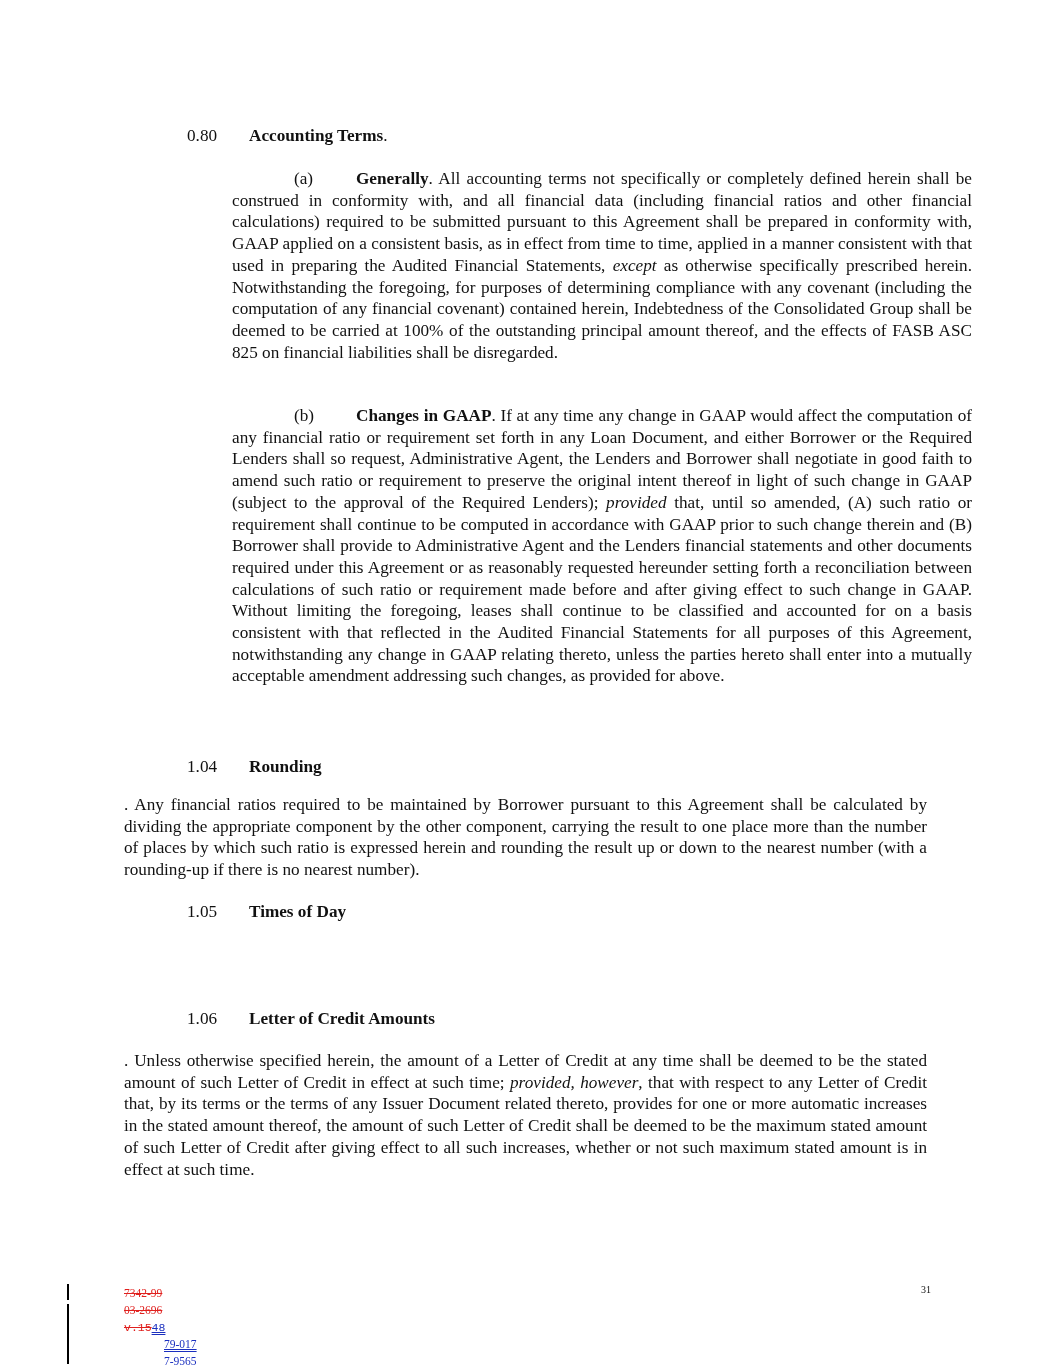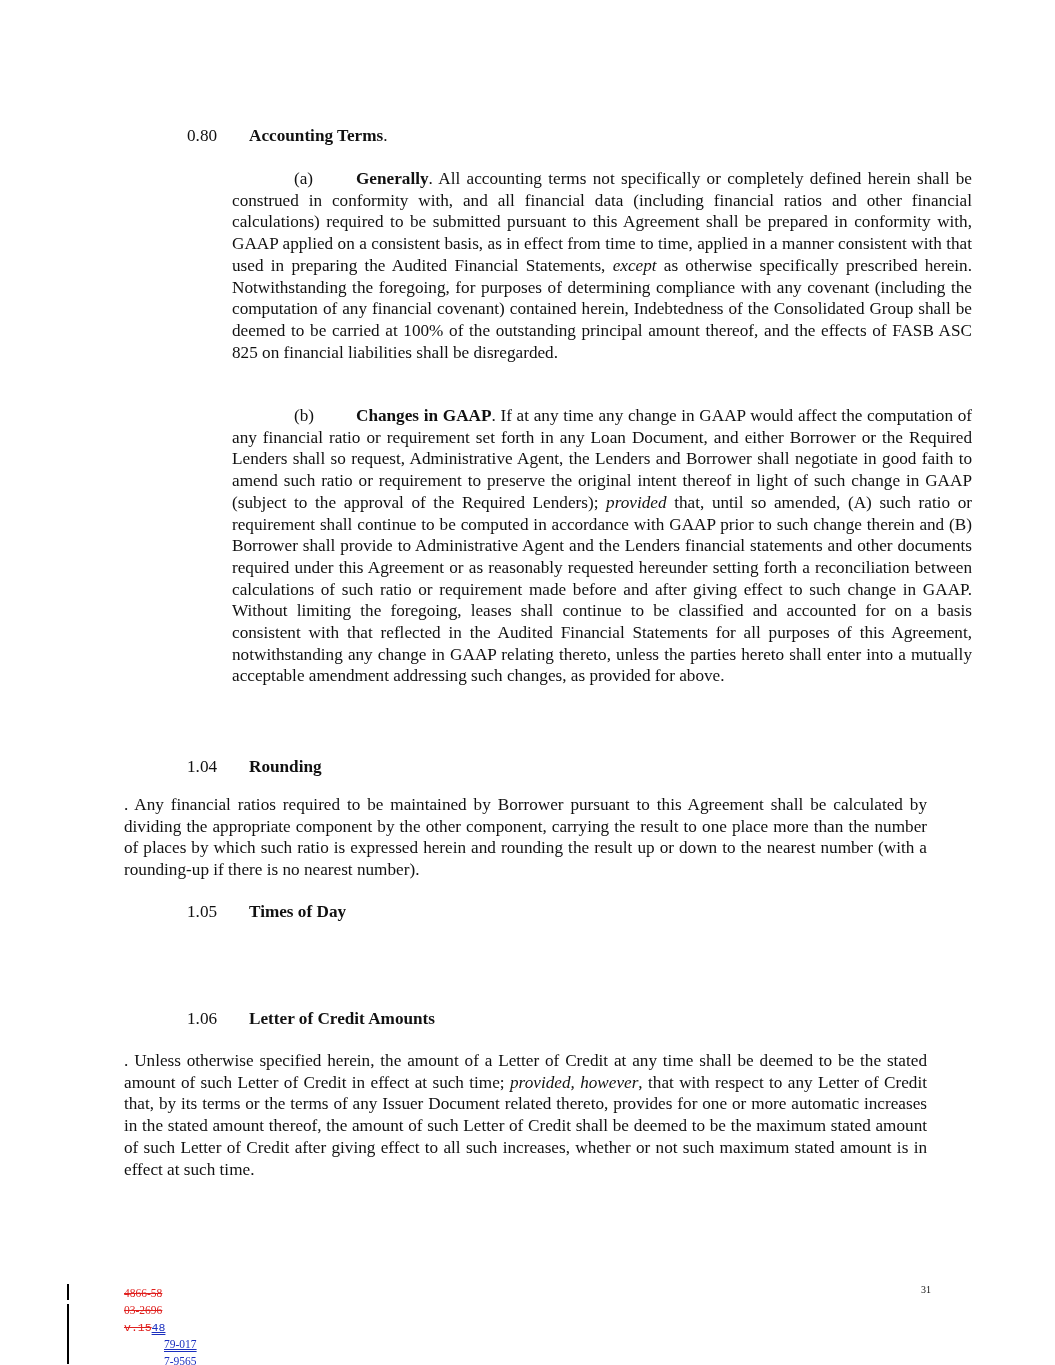--- a/index.html
+++ b/index.html
@@ -56,21 +56,21 @@
     <span class="num">1.06</span><b>Letter of Credit Amounts</b>
   </div>
   <div class="para full" style="top:1050px;">
     <span>. Unless otherwise specified herein, the amount of a Letter of Credit at any time shall be deemed to be the stated amount of such Letter of Credit in effect at such time; </span><i>provided, however</i><span>, that with respect to any Letter of Credit that, by its terms or the terms of any Issuer Document related thereto, provides for one or more automatic increases in the stated amount thereof, the amount of such Letter of Credit shall be deemed to be the maximum stated amount of such Letter of Credit after giving effect to all such increases, whether or not such maximum stated amount is in effect at such time.</span>
   </div>
 
   <div class="changebar" style="top:1284px; height:16px;"></div>
   <div class="changebar" style="top:1304px; height:60px;"></div>
 
   <div class="docid">
-    <span class="del">4866-58</span>
+    <span class="del">7342-99</span>
     <span class="del">03-2696</span>
     <span class="mix"><span class="d">v.15</span><span class="n">48</span></span>
     <span class="ins">79-017</span>
     <span class="ins">7-9565</span>
   </div>
 
   <div class="footer-num">31</div>
 </div>
 
 </body></html>

